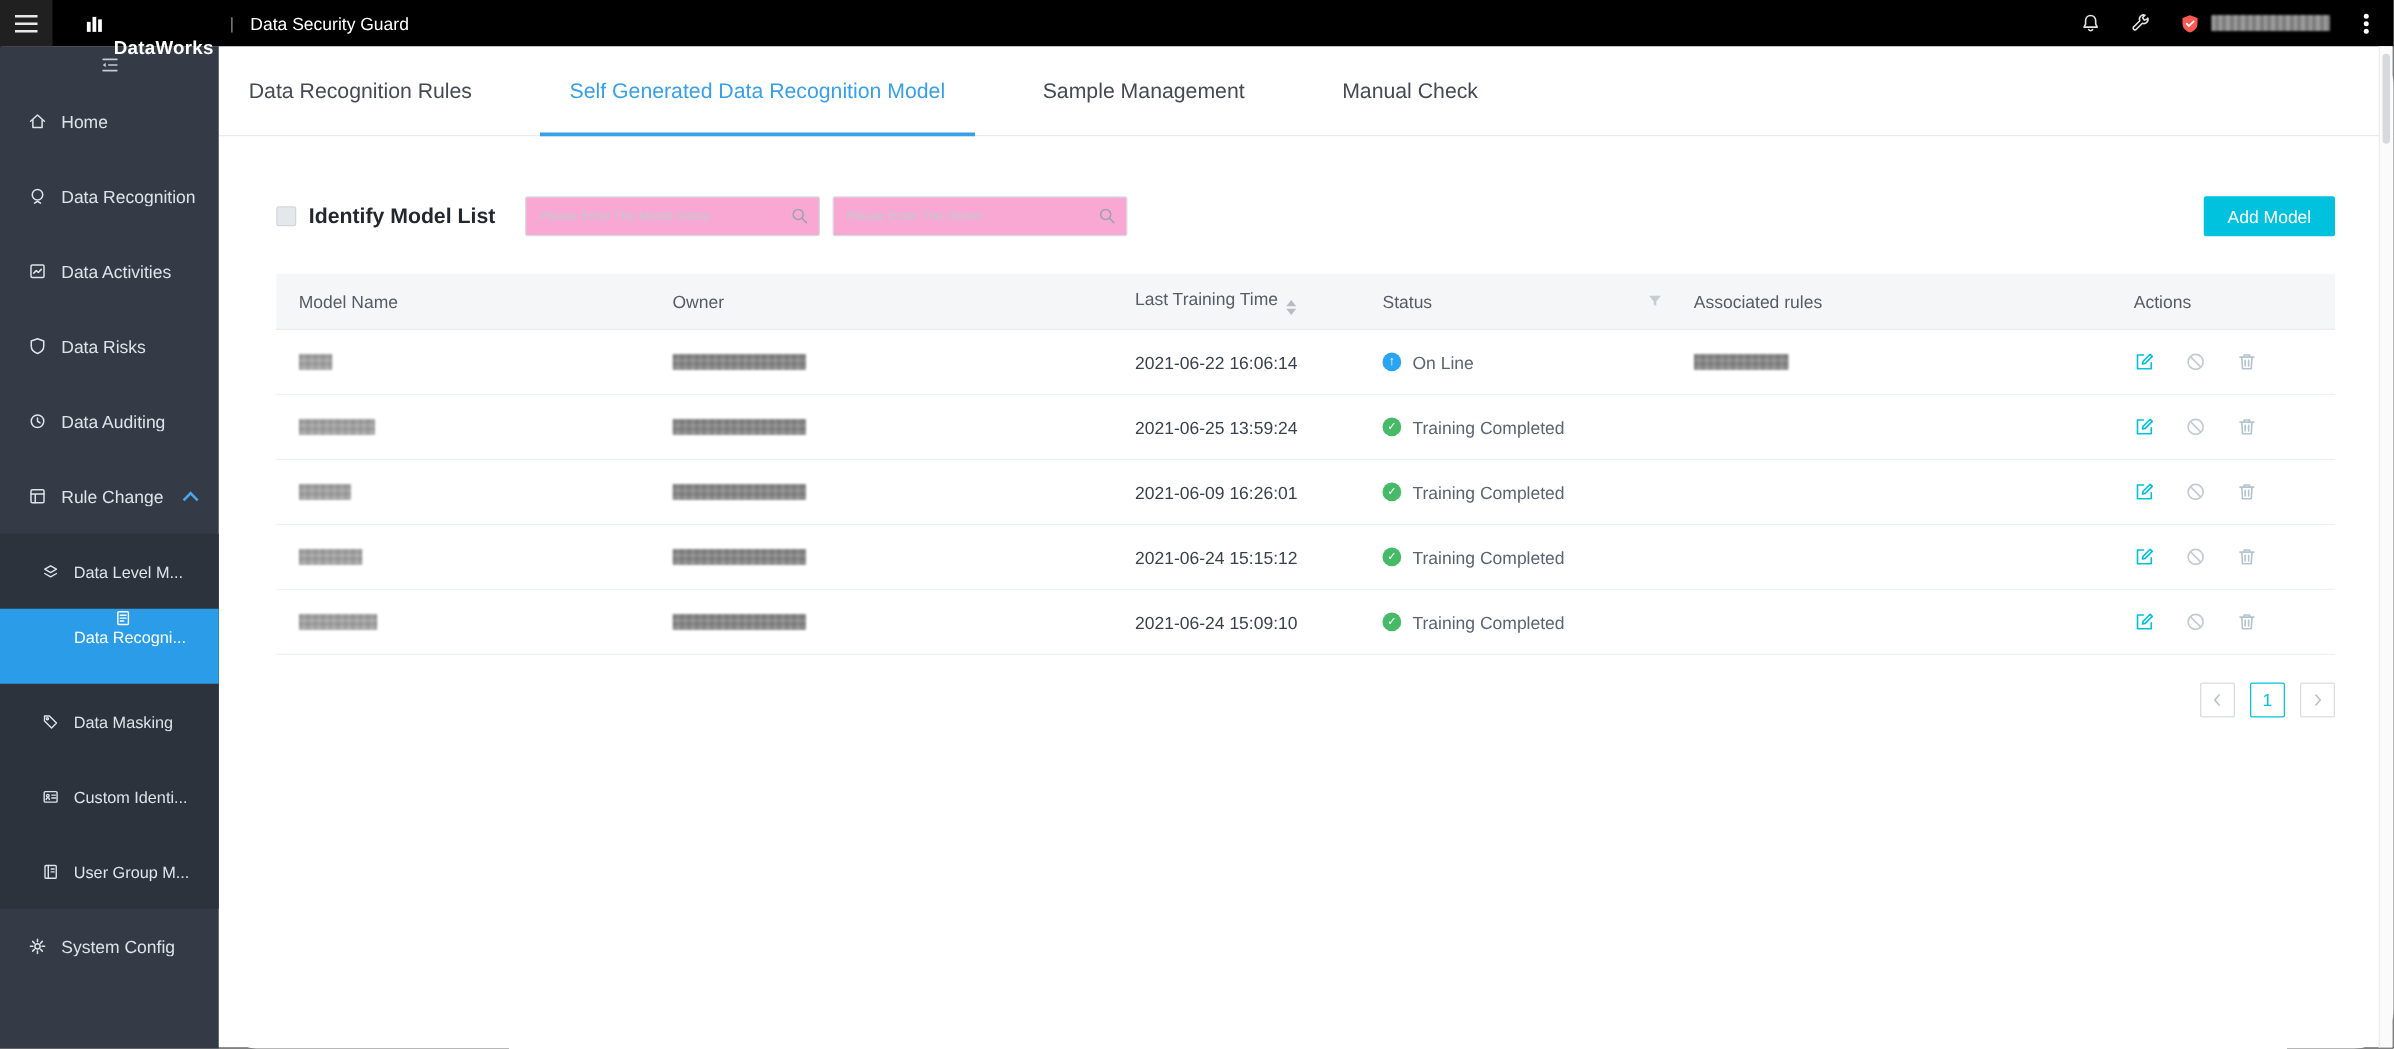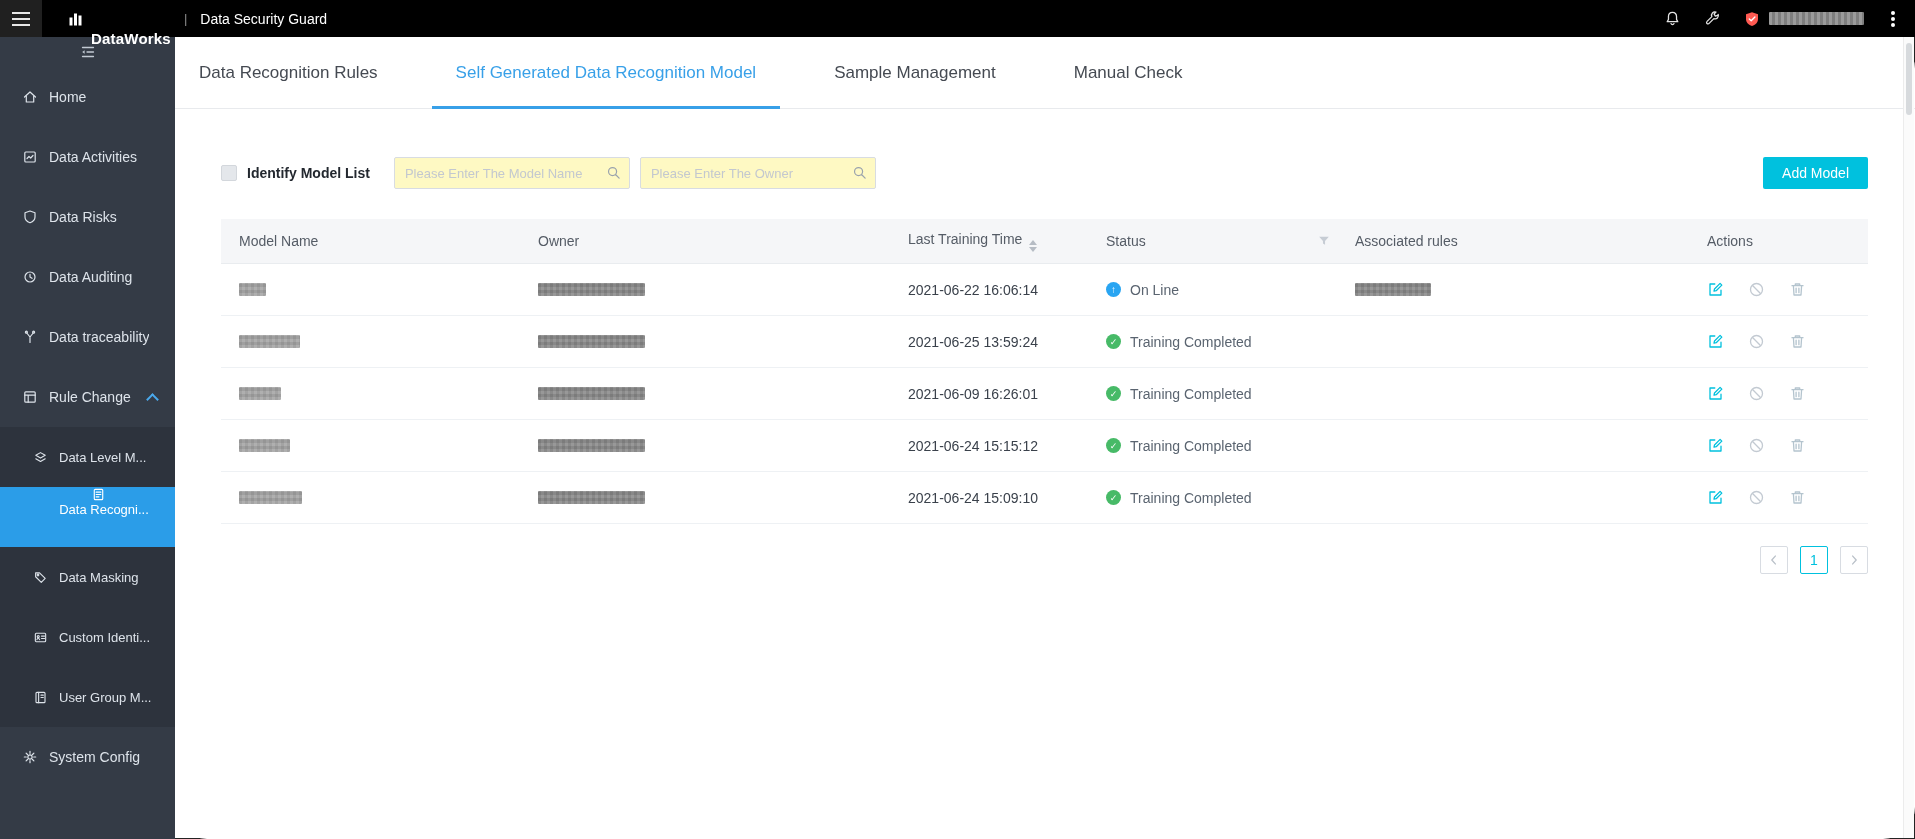--- a/index.html
+++ b/index.html
@@ -42,24 +42,24 @@
   .main{position:absolute;top:37px;left:175px;right:0;bottom:0;background:#fff;overflow:hidden;border-radius:32px;}
   .tabs{display:flex;align-items:stretch;height:71px;border-bottom:1px solid #e8eaed;}
   .tab{padding:0 24px;margin-right:30px;font-size:17px;color:#454a52;display:flex;align-items:center;
     position:relative;cursor:pointer;white-space:nowrap;}
   .tab.active{color:var(--accent,#38a0e8);}
   .tab.active::after{content:"";position:absolute;left:0;right:0;bottom:-1px;height:3px;background:var(--accent,#38a0e8);}
 
   .content{padding:48px 47px 0 46px;}
   .toolbar{display:flex;align-items:center;}
   .cb{width:14px;height:14px;background:#e4e7eb;border:1px solid #d3d7dc;border-radius:2px;margin-right:10px;cursor:pointer;}
-  .list-title{font-size:14px;font-weight:600;color:#23282f;margin-right:14px;white-space:nowrap;}
+  .list-title{font-size:17px;font-weight:600;color:#23282f;margin-right:14px;white-space:nowrap;}
   .search{position:relative;margin-left:10px;}
-  .search input{width:236px;height:32px;border:1px solid #d8dce2;border-radius:2px;background:#fef9c3;
-    padding:0 32px 0 10px;font-size:13px;color:#333;outline:none;box-sizing:border-box;
+  .search input{width:236px;height:32px;border:1px solid #d8dce2;border-radius:2px;background:#f9a8d4;
+    padding:0 32px 0 10px;font-size:10px;color:#333;outline:none;box-sizing:border-box;
     font-family:"Liberation Sans","DejaVu Sans",sans-serif;}
   .search input::placeholder{color:#c3c8cf;}
   .search .mag{position:absolute;right:9px;top:8px;pointer-events:none;display:flex;}
   .add-btn{margin-left:auto;height:32px;padding:0 19px;background:var(--teal,#00c1de);color:#fff;border:none;
     border-radius:2px;font-size:14px;cursor:pointer;font-family:"Liberation Sans","DejaVu Sans",sans-serif;}
 
   
   .table{margin-top:30px;}
   .thead{display:flex;height:44px;align-items:center;background:#f5f6f8;border-bottom:1px solid #e9ecef;
     color:#555c66;font-size:14px;}
@@ -160,45 +160,44 @@
     <nav>
       <div class="s-item">
         <svg width="16" height="16" viewBox="0 0 16 16" fill="none" stroke="currentColor" stroke-width="1.2" stroke-linecap="round" stroke-linejoin="round">
             <path d="M2.5 8 8 3l5.5 5"></path>
             <path d="M4.3 7v6h7.4V7"></path>
           </svg>
         <span class="lbl">Home</span>
       </div>
       <div class="s-item">
         <svg width="16" height="16" viewBox="0 0 16 16" fill="none" stroke="currentColor" stroke-width="1.2" stroke-linecap="round" stroke-linejoin="round">
+            <circle cx="8" cy="6.8" r="4.2"></circle>
+            <path d="M5.6 13.5 8 12l2.4 1.5"></path>
+          </svg>
+        <span class="lbl">Data Recognition</span>
+      </div>
+      <div class="s-item">
+        <svg width="16" height="16" viewBox="0 0 16 16" fill="none" stroke="currentColor" stroke-width="1.2" stroke-linecap="round" stroke-linejoin="round">
             <rect x="2.8" y="3" width="10.4" height="10" rx="1"></rect>
             <path d="M5 9.5l2-2 1.7 1.5L11 6.5"></path>
           </svg>
         <span class="lbl">Data Activities</span>
       </div>
       <div class="s-item">
         <svg width="16" height="16" viewBox="0 0 16 16" fill="none" stroke="currentColor" stroke-width="1.2" stroke-linecap="round" stroke-linejoin="round">
             <path d="M8 2l5 1.8V8c0 2.8-2 4.7-5 5.8C5 12.7 3 10.8 3 8V3.8z"></path>
           </svg>
         <span class="lbl">Data Risks</span>
       </div>
       <div class="s-item">
         <svg width="16" height="16" viewBox="0 0 16 16" fill="none" stroke="currentColor" stroke-width="1.2" stroke-linecap="round" stroke-linejoin="round">
             <circle cx="8" cy="8" r="5"></circle>
             <path d="M8 5.3V8l2 1.3"></path>
           </svg>
         <span class="lbl">Data Auditing</span>
-      </div>
-      <div class="s-item">
-        <svg width="16" height="16" viewBox="0 0 16 16" fill="none" stroke="currentColor" stroke-width="1.2" stroke-linecap="round" stroke-linejoin="round">
-            <path d="M8 13.5V8M8 8 4.8 4M8 8l3.2-4"></path>
-            <circle cx="4.4" cy="3.2" r="1"></circle>
-            <circle cx="11.6" cy="3.2" r="1"></circle>
-          </svg>
-        <span class="lbl">Data traceability</span>
       </div>
       <div class="s-item">
         <svg width="16" height="16" viewBox="0 0 16 16" fill="none" stroke="currentColor" stroke-width="1.2" stroke-linecap="round" stroke-linejoin="round">
             <rect x="2.8" y="2.8" width="10.4" height="10.4" rx="1"></rect>
             <path d="M2.8 6.2h10.4M6.2 6.2v7"></path>
           </svg>
         <span class="lbl">Rule Change</span>
         <span class="chev-up"></span>
       </div>
       <div class="s-sub">

